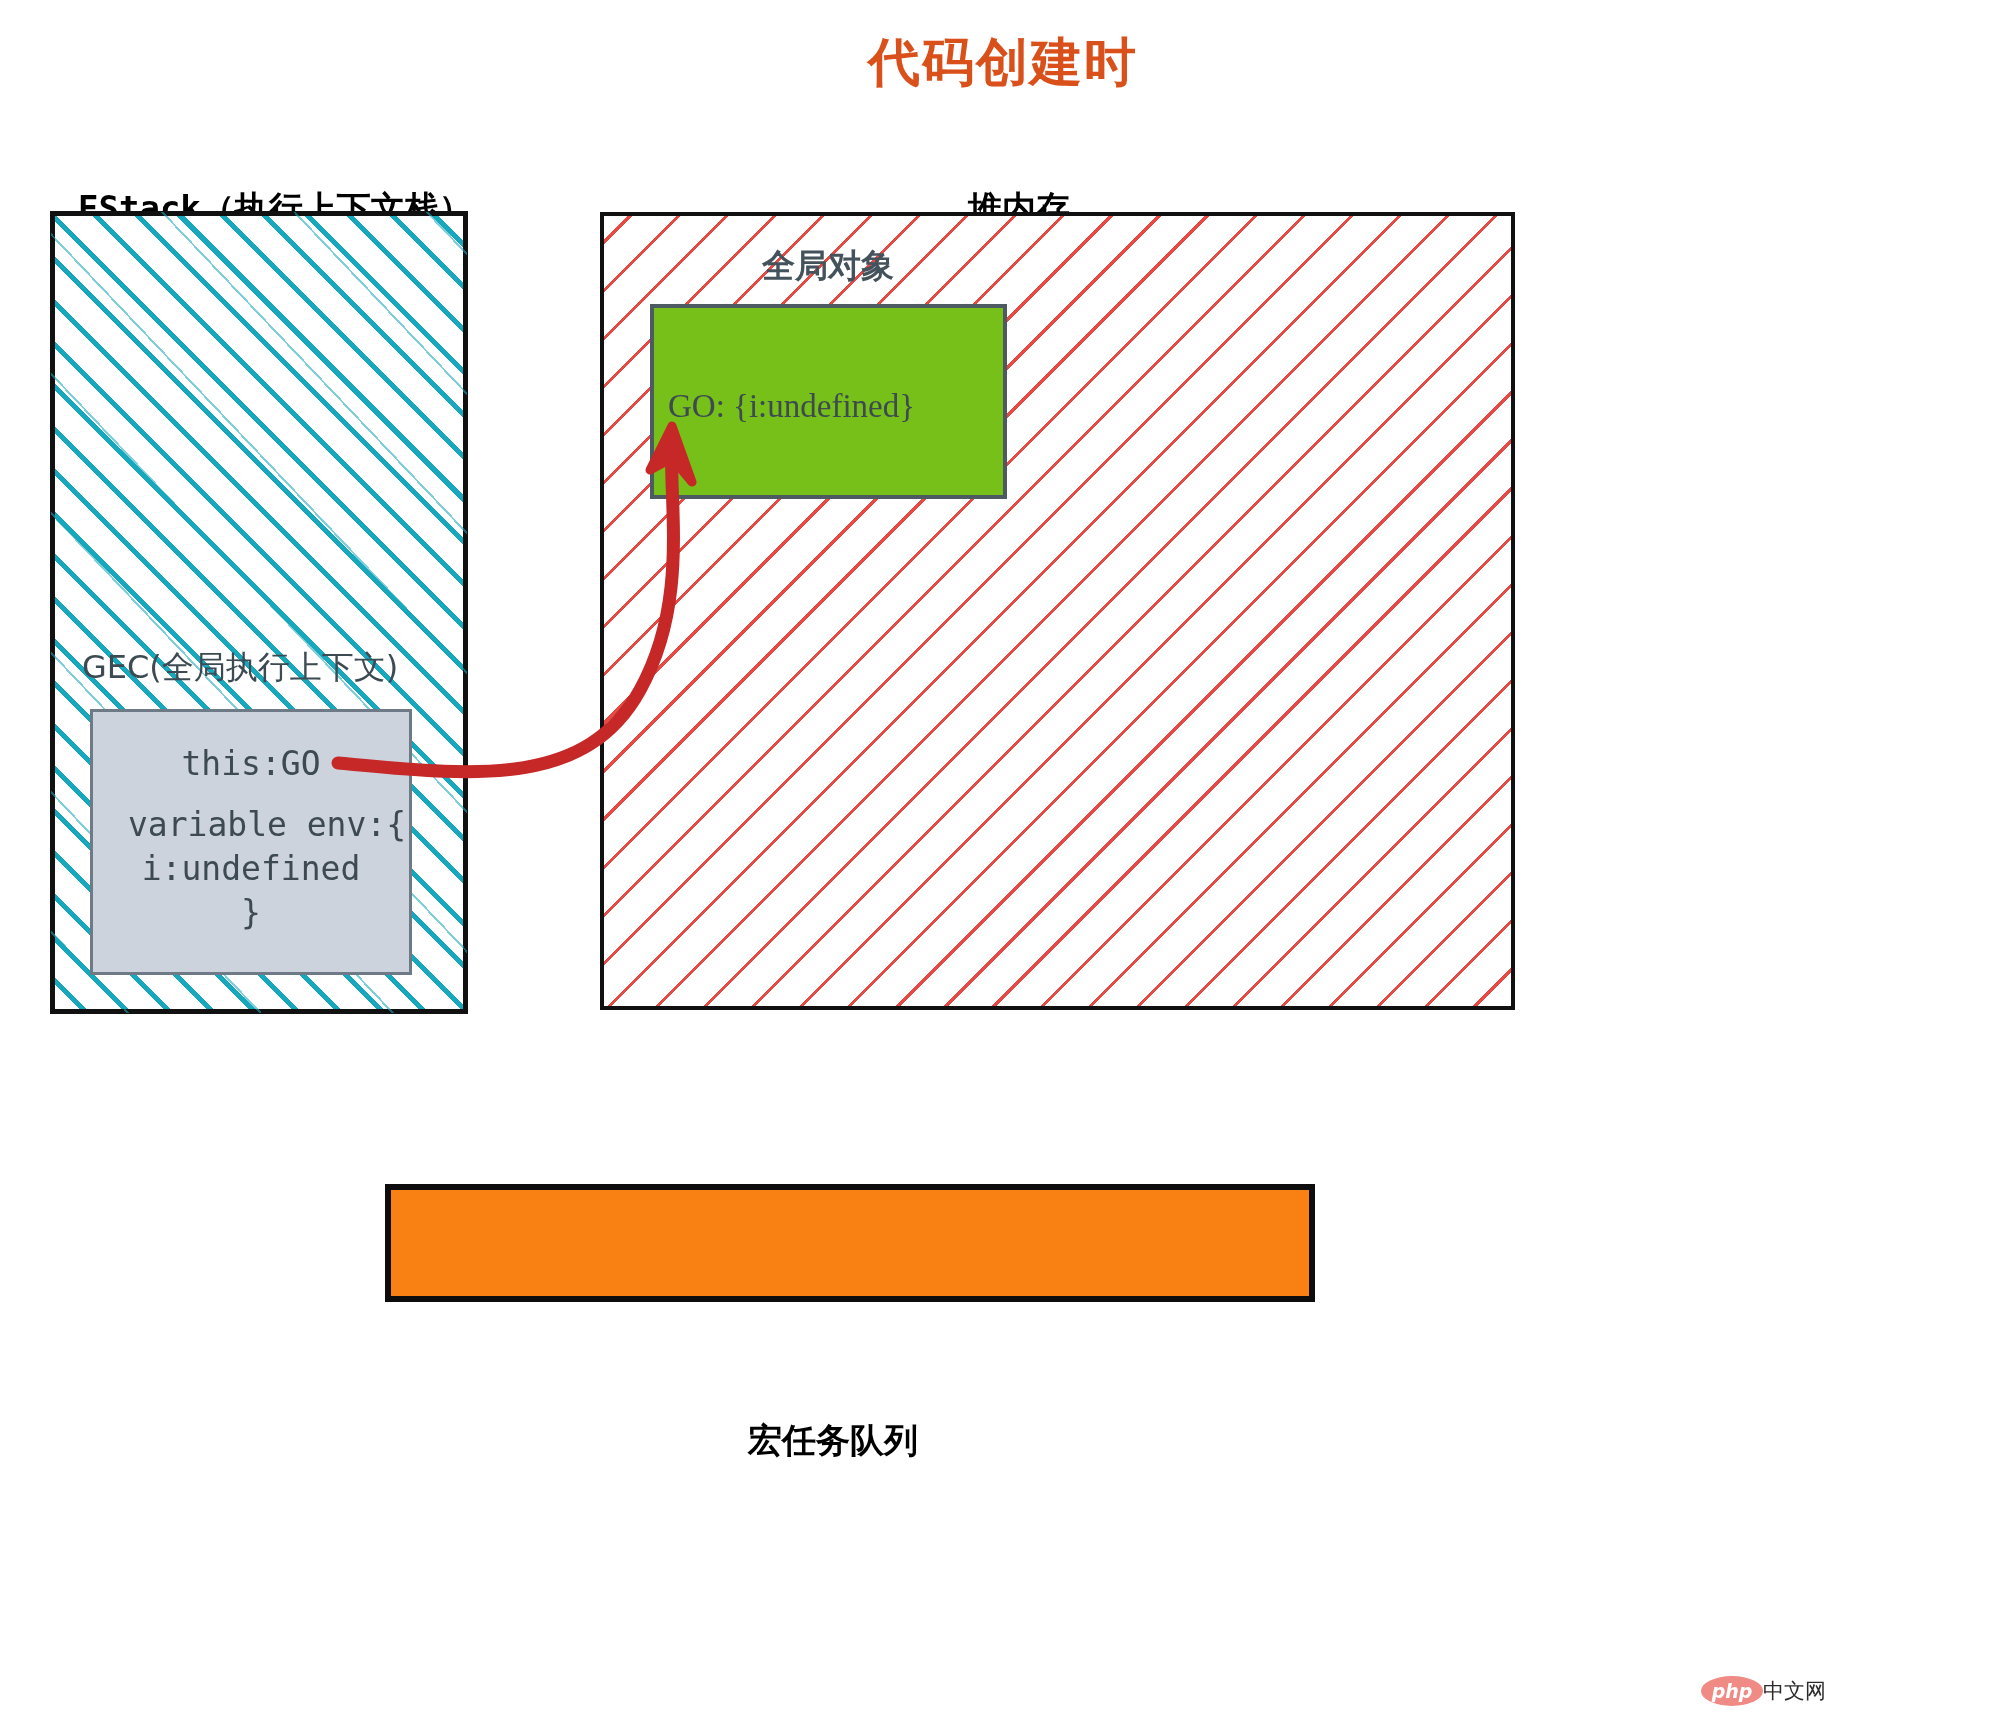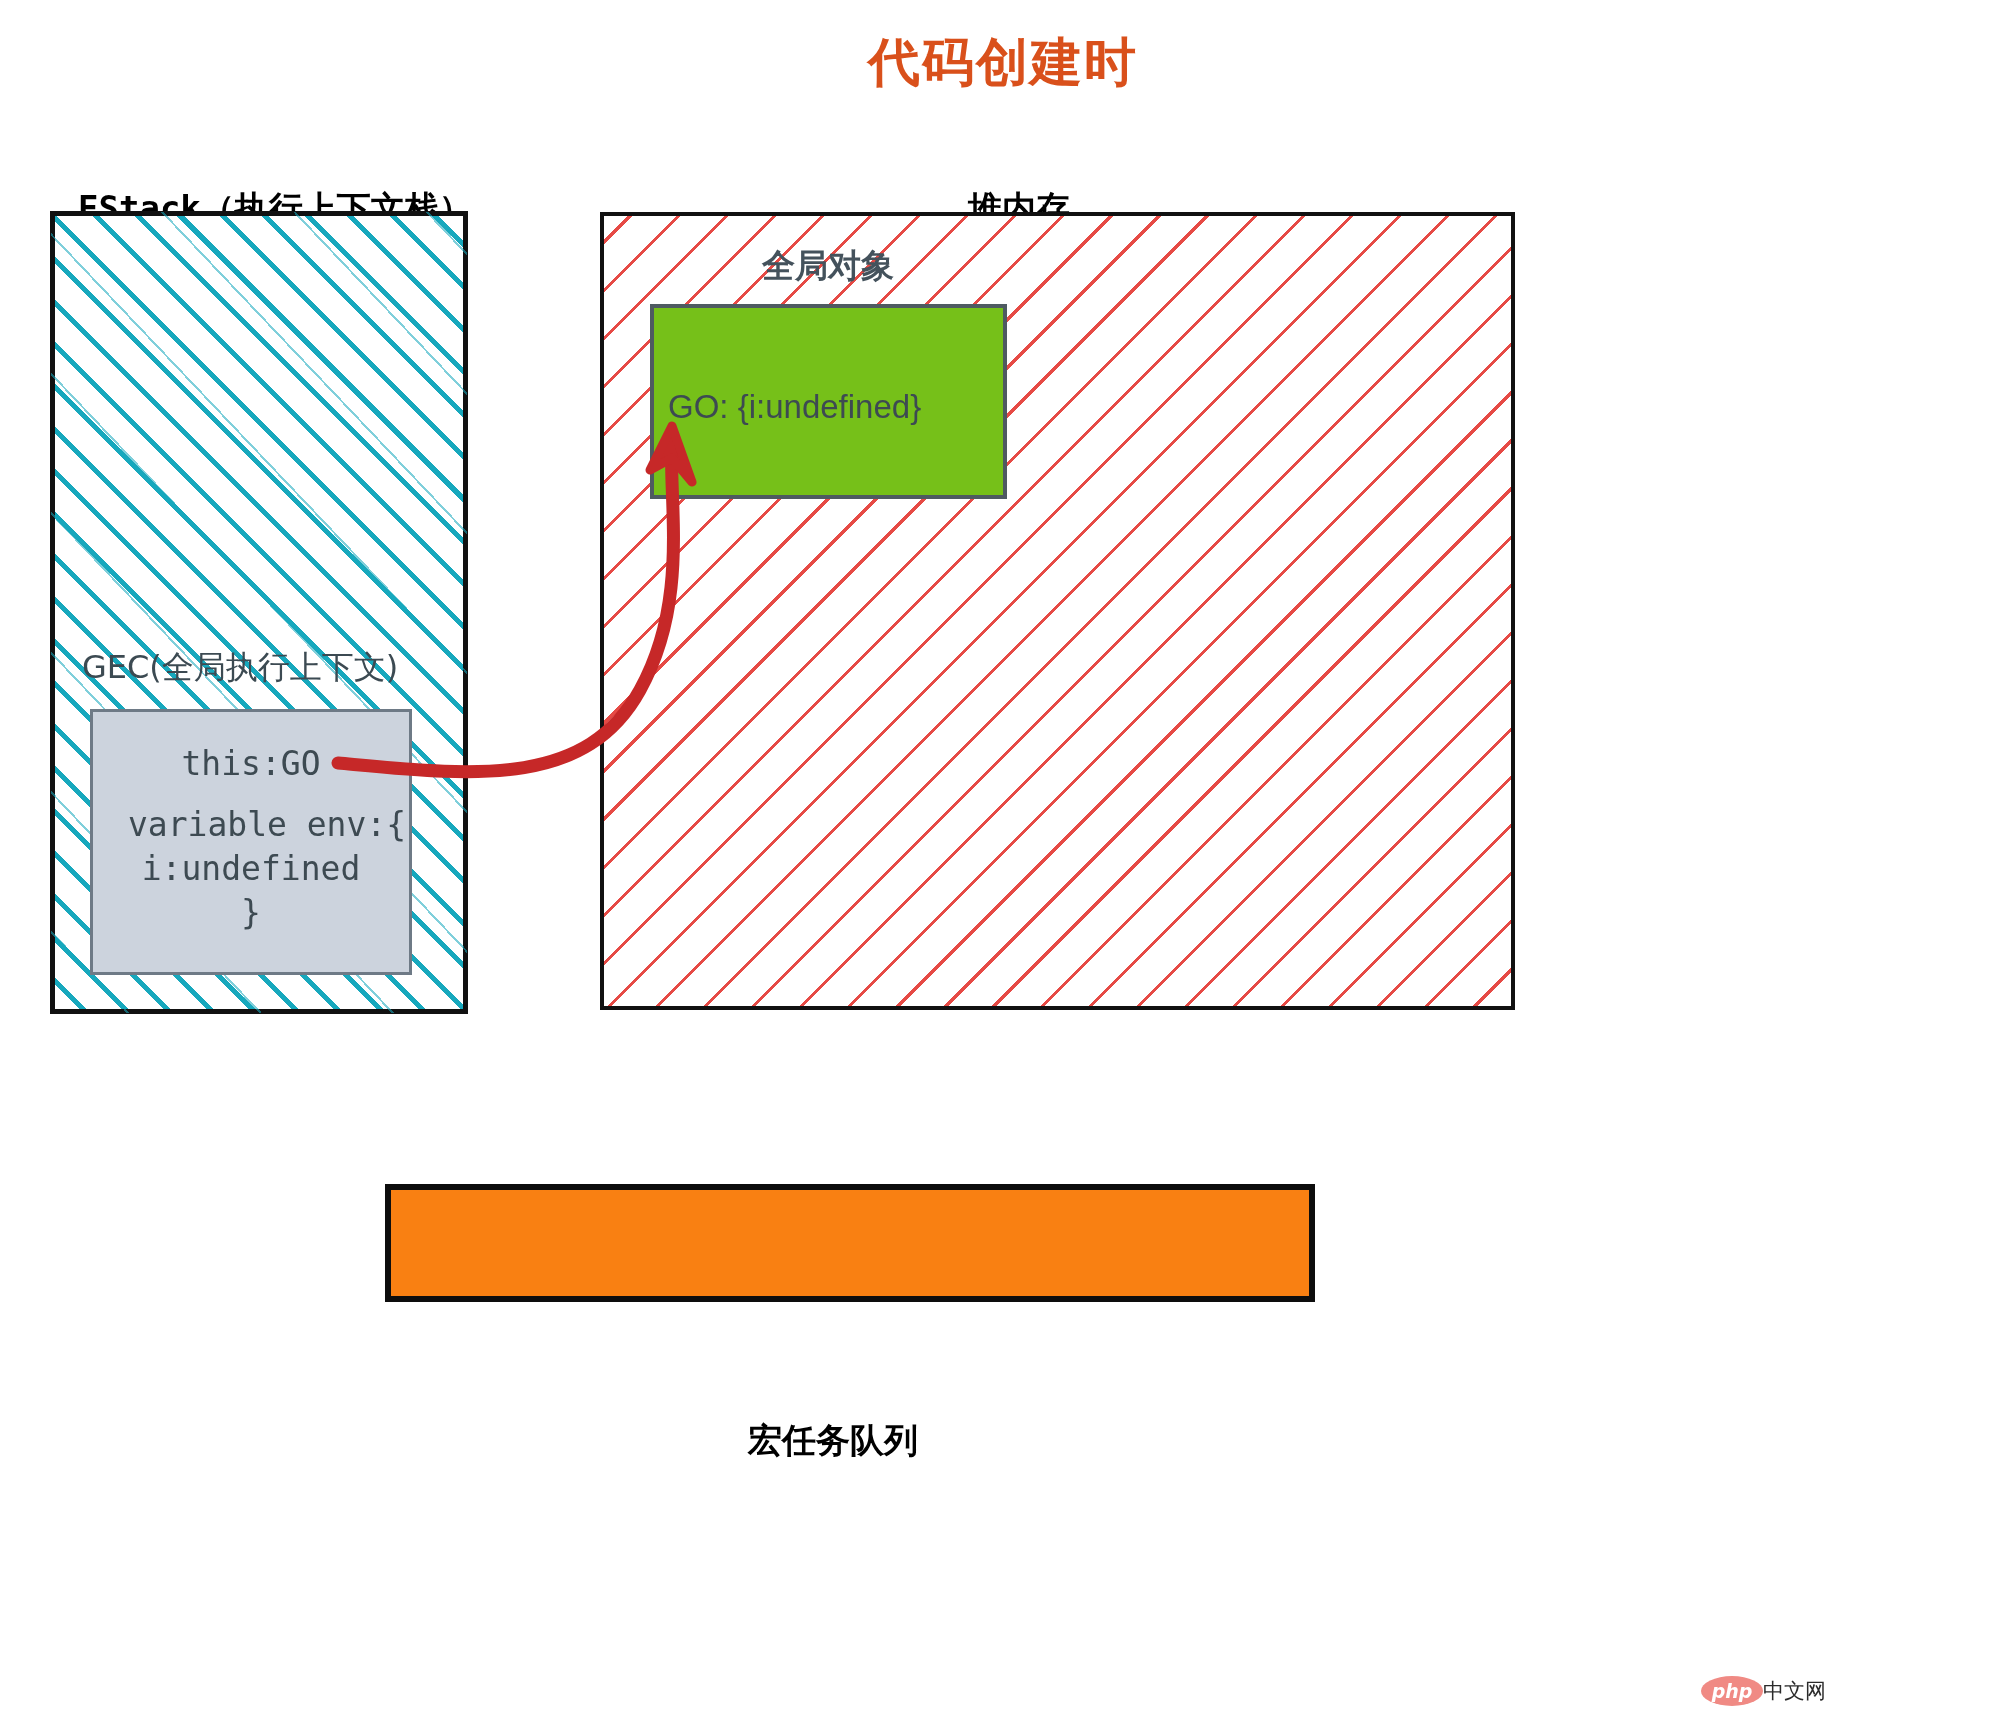--- a/index.html
+++ b/index.html
@@ -157,21 +157,21 @@
     width: 357px;
     height: 195px;
     background: #76c019;
     border: 4px solid #4e5a61;
     box-sizing: border-box;
   }
   #go-text {
     position: absolute;
     left: 14px;
     top: 80px;
-    font-family: Liberation Sans, sans-serif;
+    font-family: Liberation Serif, serif;
     font-size: 33px;
     color: #3d4a52;
     white-space: pre;
   }
 
   
   #arrow-svg {
     position: absolute;
     left: 0;
     top: 0;

